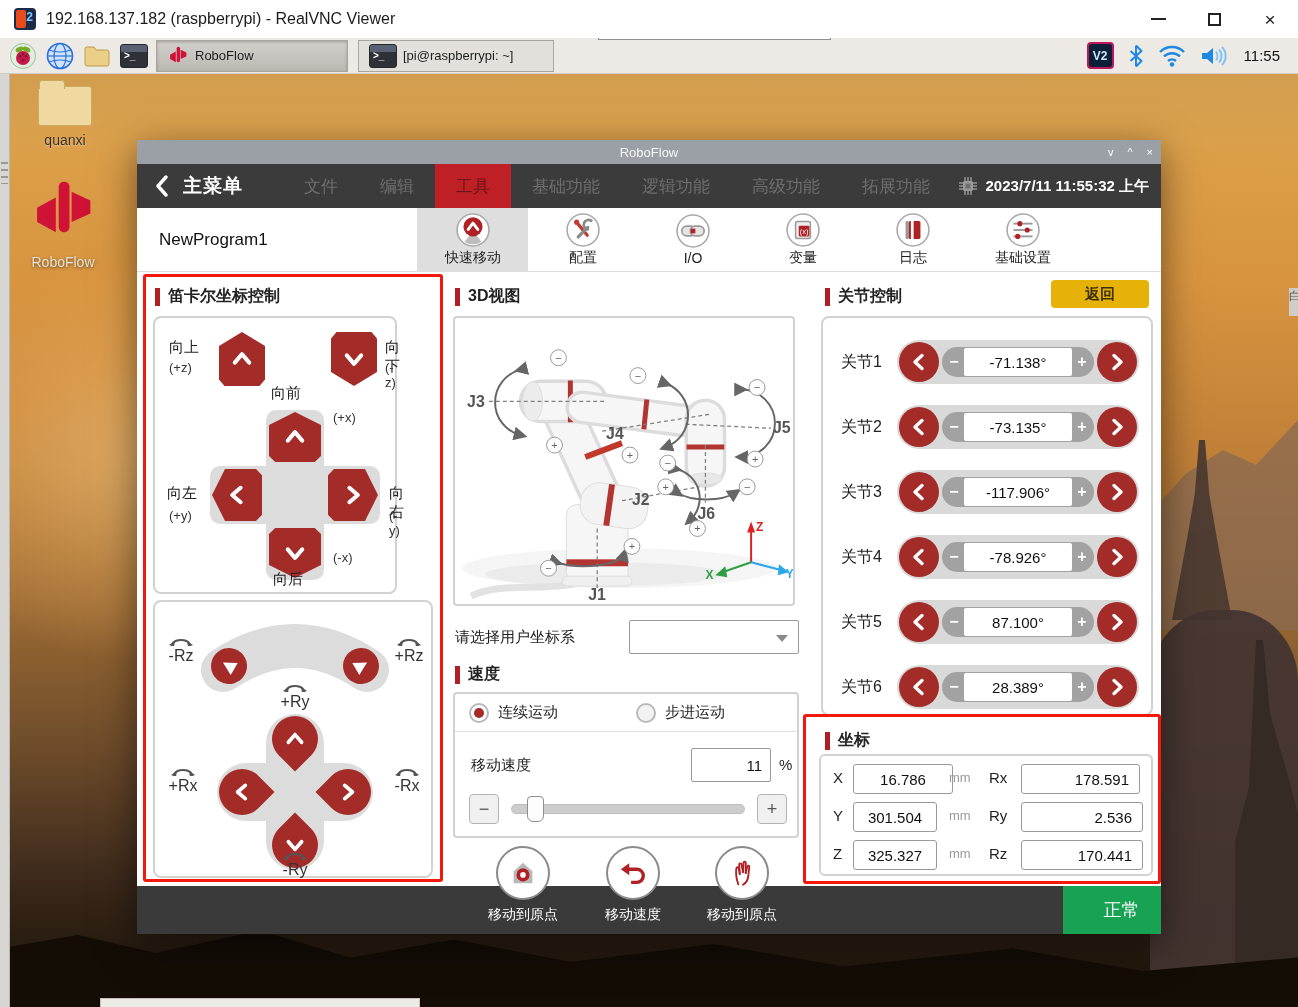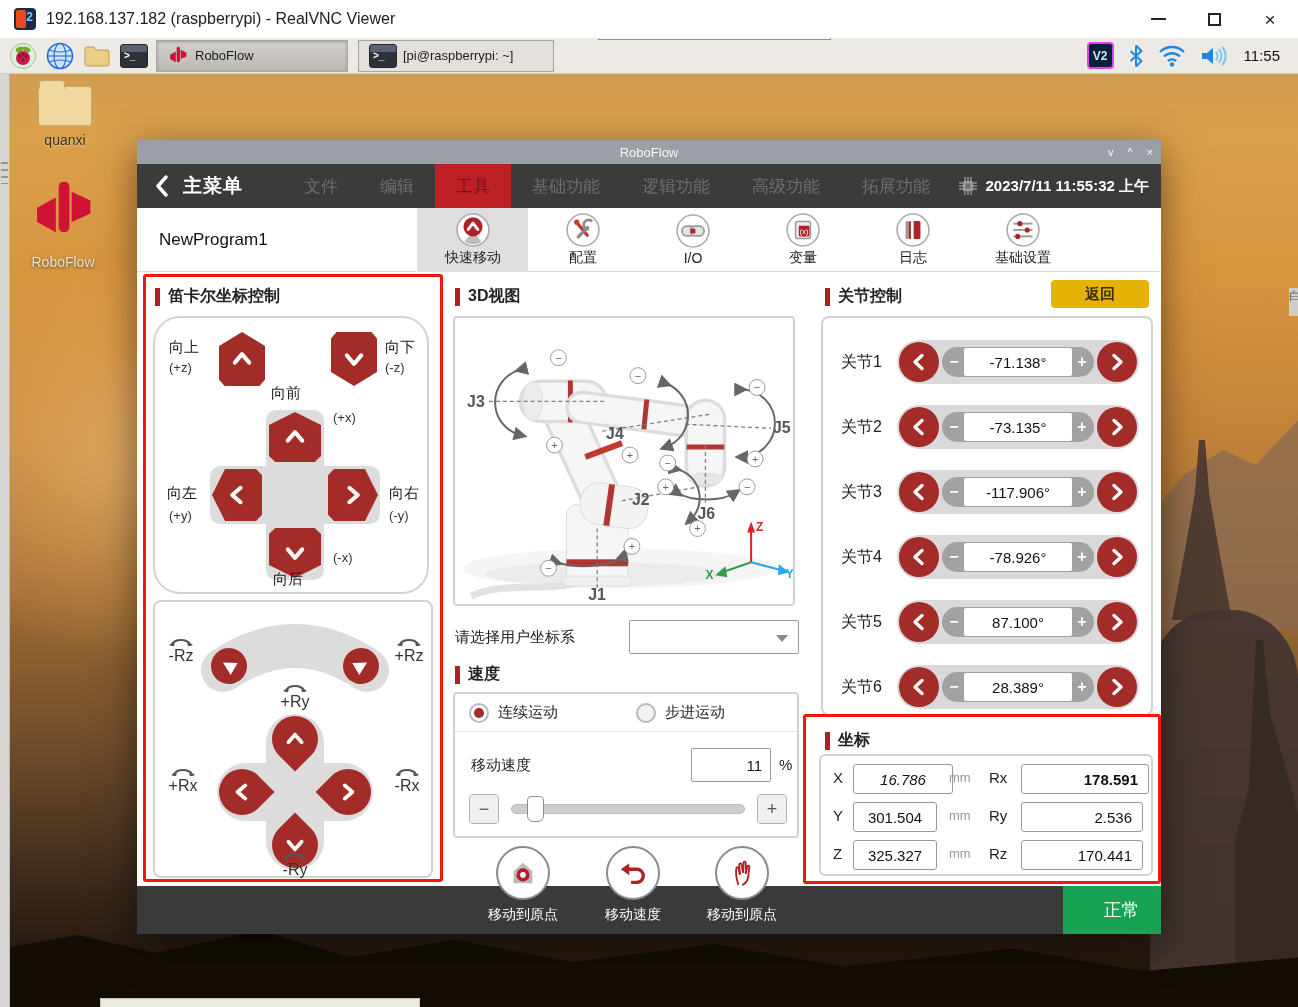--- a/index.html
+++ b/index.html
@@ -47,21 +47,21 @@
   
   .taskbar { position:absolute; left:0; top:38px; width:1298px; height:36px; background:#edeae6; border-bottom:1px solid #cfccc6;
     display:flex; align-items:center; padding:0 8px; gap:7px; z-index:58; }
   .tb-icon { width:30px; height:30px; display:flex; align-items:center; justify-content:center; }
   .term-chip { width:28px; height:24px; border-radius:3px; background:linear-gradient(180deg,#5a6172 0 30%,#2e3238 30%); border:1px solid #23262b;
     color:#fff; font-size:10px; font-weight:bold; display:flex; align-items:center; padding-left:3px; }
   .task-btn { height:32px; display:flex; align-items:center; gap:6px; padding:0 10px; font-size:13px; color:#1d1d1d; border:1px solid #a9a6a0; }
   .task-active { width:192px; background:linear-gradient(180deg,#d2d0cb,#bcb9b3); box-shadow:inset 0 1px 3px rgba(0,0,0,.25); }
   .task-idle { width:196px; background:#e3e0db; margin-left:3px; }
   .tray { margin-left:auto; display:flex; align-items:center; gap:14px; padding-right:10px; }
-  .vnc-badge { width:27px; height:27px; border-radius:4px; background:#0c1f38; border:2px solid #d946ef; color:#cfe4ff;
+  .vnc-badge { width:27px; height:27px; border-radius:4px; background:#0c1f38; border:2px solid #be185d; color:#cfe4ff;
     font-size:12px; font-weight:bold; display:flex; align-items:center; justify-content:center; }
   .tray-time { font-size:15px; color:#111; margin-left:2px; }
 
   
   .desk-item { position:absolute; width:90px; text-align:center; }
   .desk-folder-glyph { width:54px; height:40px; margin:0 auto; background:#efd9a0; border:1px solid #c9ab64; border-radius:3px; position:relative; }
   .desk-folder-glyph::before { content:""; position:absolute; left:0; top:-7px; width:24px; height:8px; background:#efd9a0; border:1px solid #c9ab64; border-bottom:none; border-radius:3px 3px 0 0; }
   .desk-label { margin-top:6px; font-size:14px; color:#3a3022; text-shadow:0 1px 2px rgba(255,255,255,.45); }
   .desk-label-app { color:#e8e2d6; text-shadow:0 1px 3px rgba(0,0,0,.55); }
 
@@ -330,21 +330,21 @@
         </svg>
         <span class="tab-label">基础设置</span>
       </div>
     </div>
 
     <div class="sec-h" style="left:18px; top:146px;">
       <span class="bar"></span>
       <span>笛卡尔坐标控制</span>
     </div>
 
-    <div class="panel" style="left:16px; top:176px; width:276px; height:278px;border-radius:27px;">
+    <div class="panel" style="left:16px; top:176px; width:244px; height:278px;">
       <span class="small-label" style="left:14px; top:20px;">向上</span>
       <span class="sub-label" style="left:14px; top:42px;">(+z)</span>
       <div class="shield shield-up" style="left:64px; top:14px; width:46px; height:54px;">
         <svg class="chev" viewBox="0 0 20 20">
             <path d="M4 13 L10 6 L16 13"></path>
           </svg>
       </div>
       <div class="shield shield-down" style="left:176px; top:14px; width:46px; height:54px;">
         <svg class="chev" viewBox="0 0 20 20">
             <path d="M4 7 L10 14 L16 7"></path>
@@ -776,24 +776,24 @@
       </div>
     </div>
 
     <div class="sec-h" style="left:688px; top:590px;">
       <span class="bar"></span>
       <span>坐标</span>
     </div>
     <div class="panel" style="left:682px; top:614px; width:334px; height:122px; border-radius:6px;">
       <div class="crow" style="top:8px;">
         <span class="caxis">X</span>
-        <div class="cinput" style="left:32px; width:100px;font-style:italic;">16.786</div>
+        <div class="cinput" style="left:32px; width:100px;">16.786</div>
         <span class="cunit">mm</span>
         <span class="craxis">Rx</span>
-        <div class="cinput crval" style="left:200px; width:128px;font-weight:bold;">178.591</div>
+        <div class="cinput crval" style="left:200px; width:119px;">178.591</div>
       </div>
       <div class="crow" style="top:46px;">
         <span class="caxis">Y</span>
         <div class="cinput" style="left:32px; width:84px;">301.504</div>
         <span class="cunit">mm</span>
         <span class="craxis">Ry</span>
         <div class="cinput crval" style="left:200px; width:122px;text-align:center;">2.536</div>
       </div>
       <div class="crow" style="top:84px;">
         <span class="caxis">Z</span>

